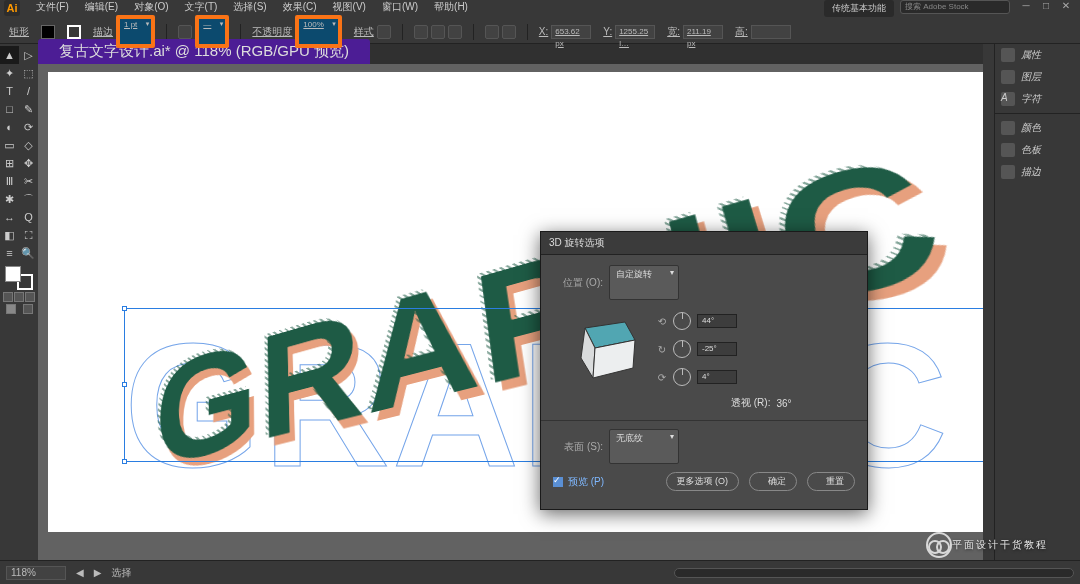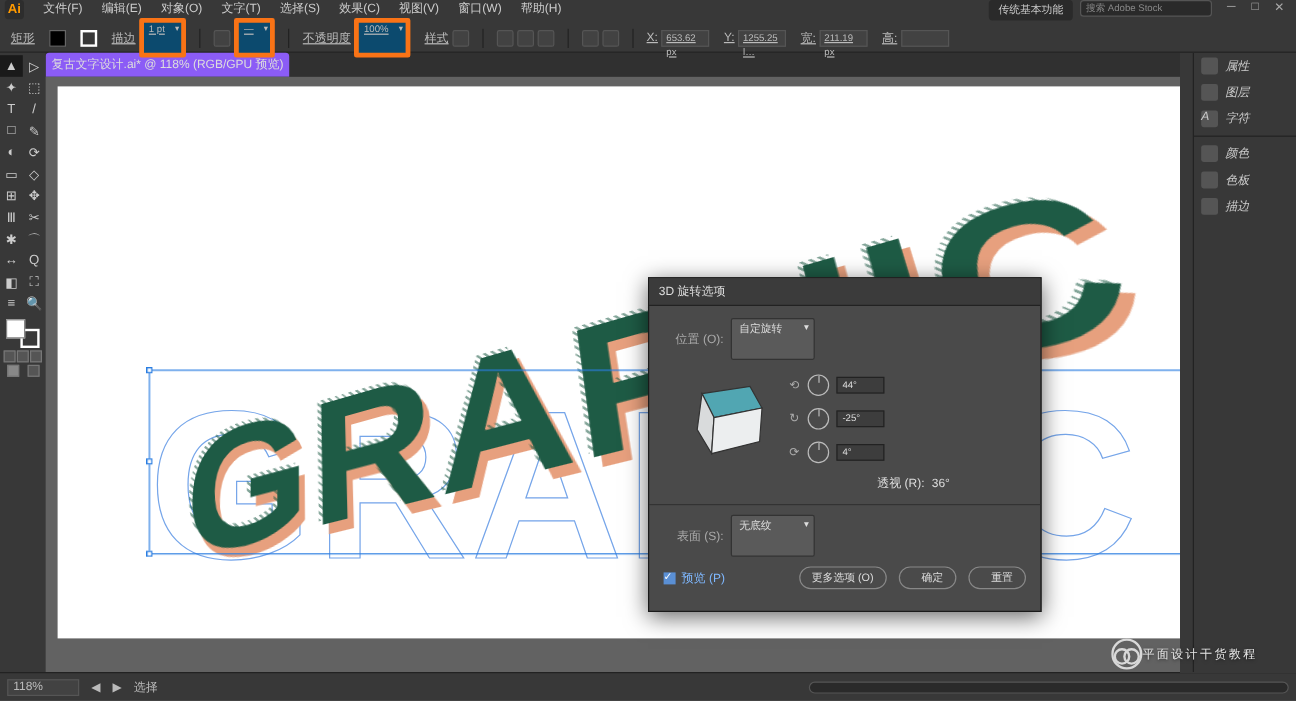--- a/index.html
+++ b/index.html
@@ -19,21 +19,21 @@
 .optbar .seg { display:flex; align-items:center; gap:3px; padding:0 3px;text-decoration:underline; }
 .optbar .swatch { width:14px; height:14px; background:#000; border:1px solid #666; }
 .optbar .dd { background:#0c4a6e; border:4px solid #f97316; padding:1px 14px 15px 4px; border-radius:2px; position:relative; font-size:8px; min-width:30px; }
 .optbar .dd::after { content:"▾"; position:absolute; right:2px; top:1px; font-size:7px; }
 .optbar .num { background:#424242; border:1px solid #555; width:40px; height:14px; line-height:12px; padding:0 3px; font-size:8px; }
 .optbar .ico { width:14px; height:14px; background:#424242; border:1px solid #555; border-radius:2px; }
 .optbar .vrule { width:1px; height:16px; background:#222; margin:0 2px; }
 
 
 .tabstrip { height:20px; background:#303030; display:flex; align-items:flex-end; padding:0 38px; }
-.tabstrip .tab { background:#8b5cf6; color:#ddd; padding:3px 5px; font-size:10px; border-top-left-radius:3px; border-top-right-radius:3px; }
+.tabstrip .tab { background:#4c1d95; color:#ddd; padding:3px 21px; font-size:15px; border-top-left-radius:3px; border-top-right-radius:3px; }
 
 
 .main { position:absolute; top:64px; left:38px; right:86px; bottom:24px; background:#626262; }
 .canvas { position:absolute; inset:8px 10px 28px 10px; background:#fff; }
 
 
 .tools { position:absolute; top:44px; left:0; width:38px; bottom:24px; background:#383838; display:flex; flex-direction:column; align-items:center; padding-top:2px; }
 .tools .trow { width:38px; height:18px; display:flex; }
 .tools .tcell { width:19px; height:18px; display:flex; align-items:center; justify-content:center; color:#ccc; font-size:11px; }
 .tools .tcell.sel { background:#1a1a1a; }

